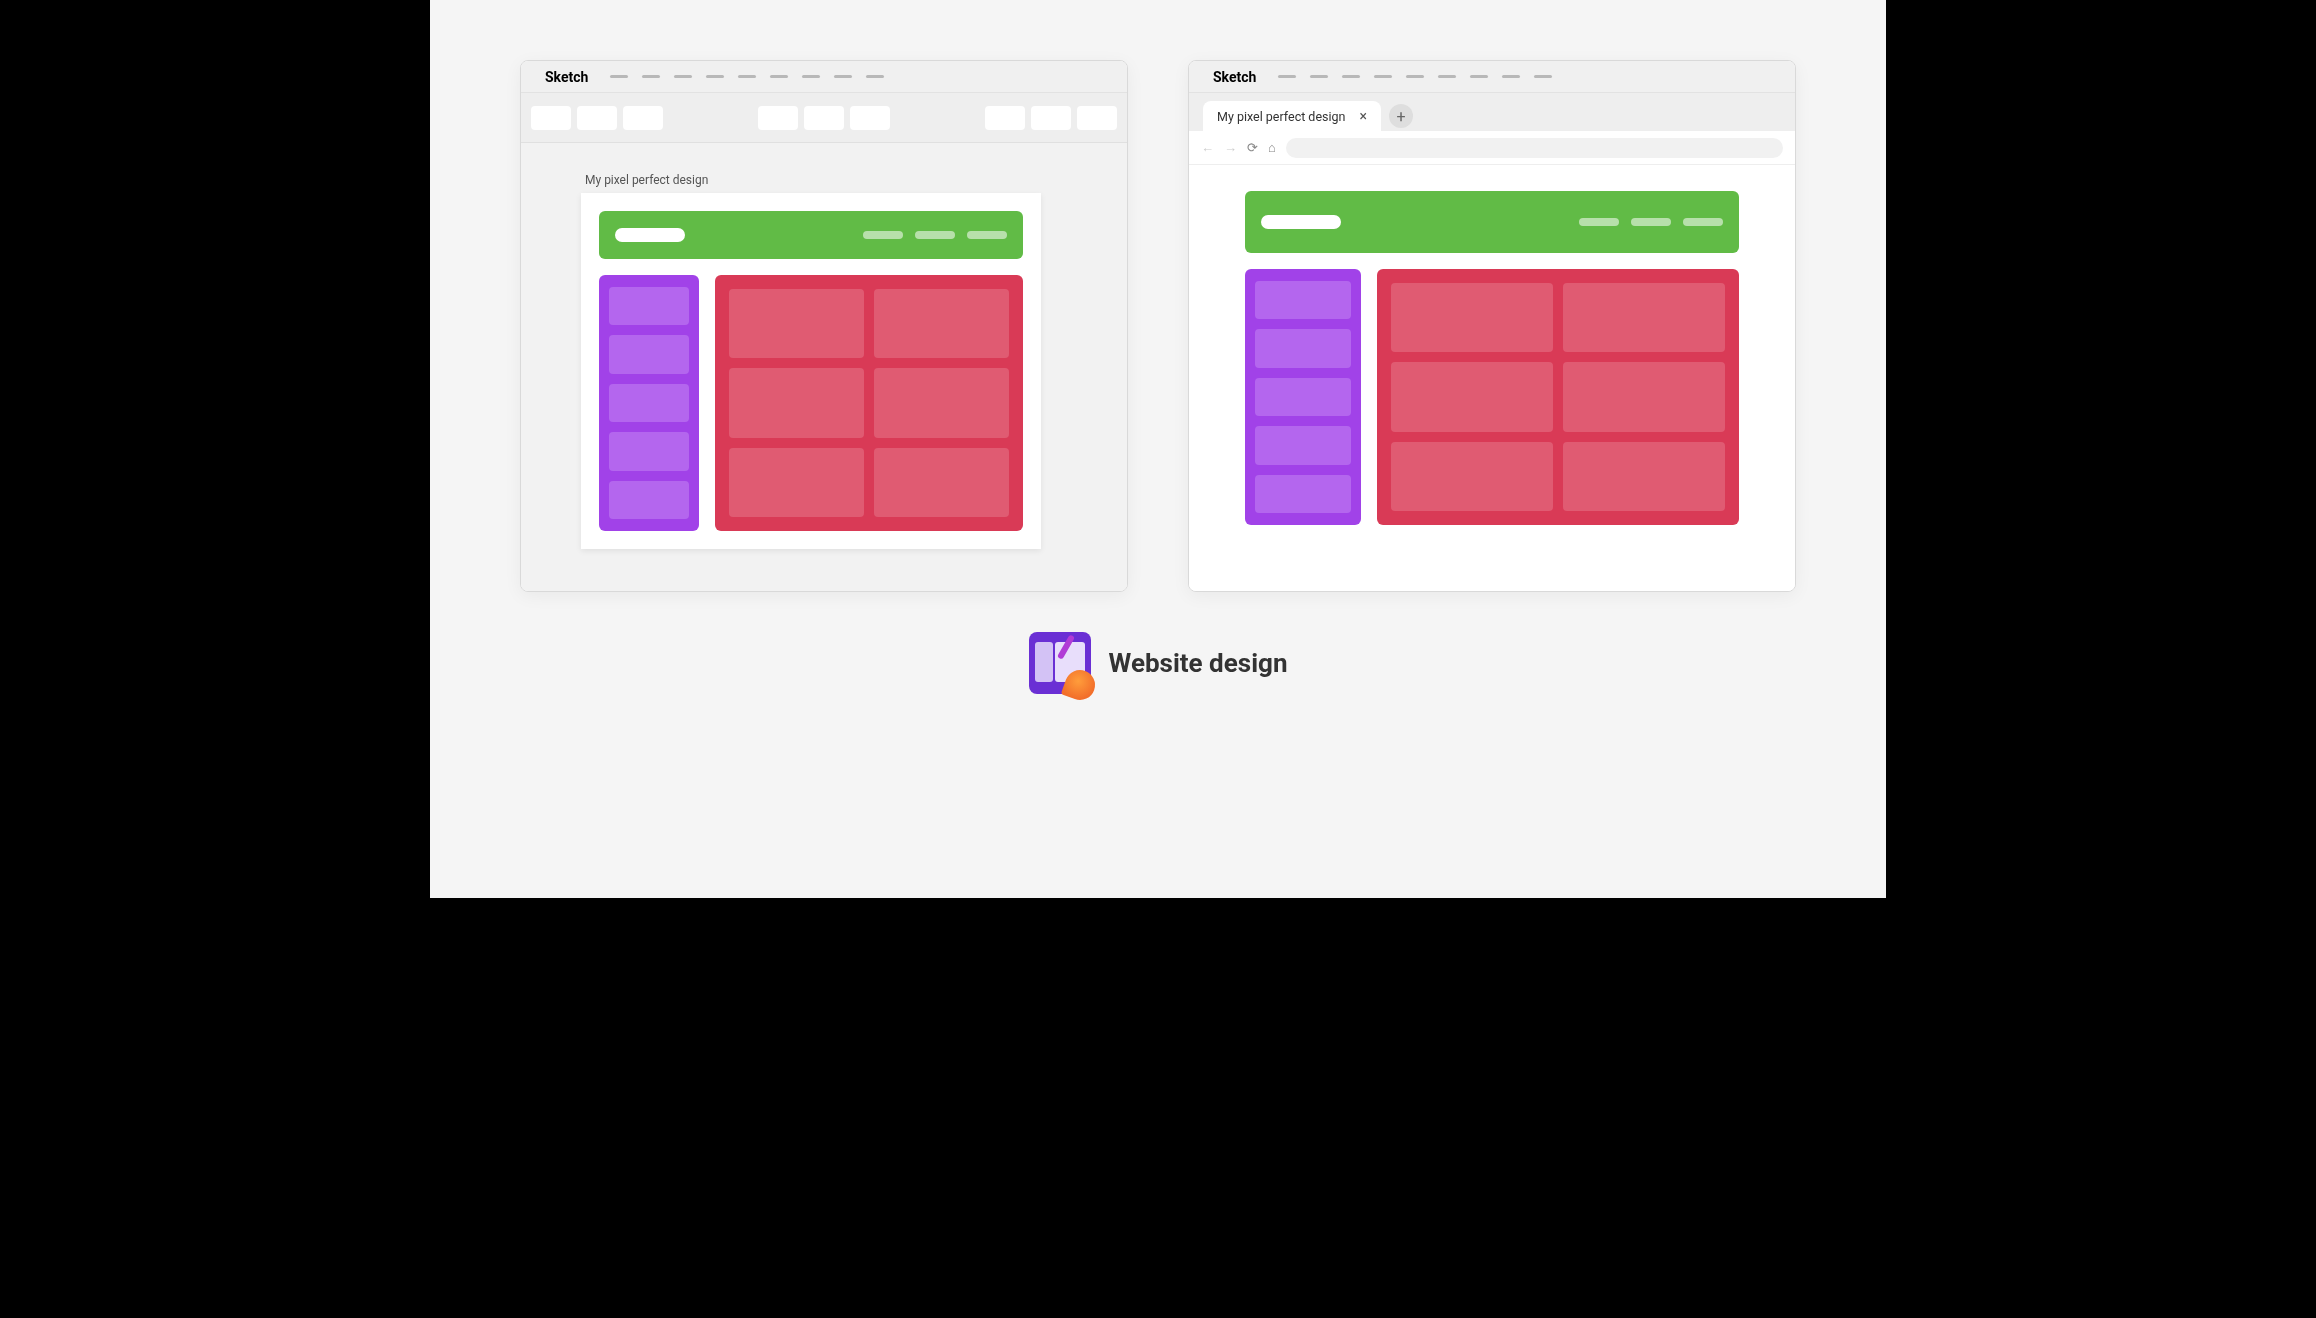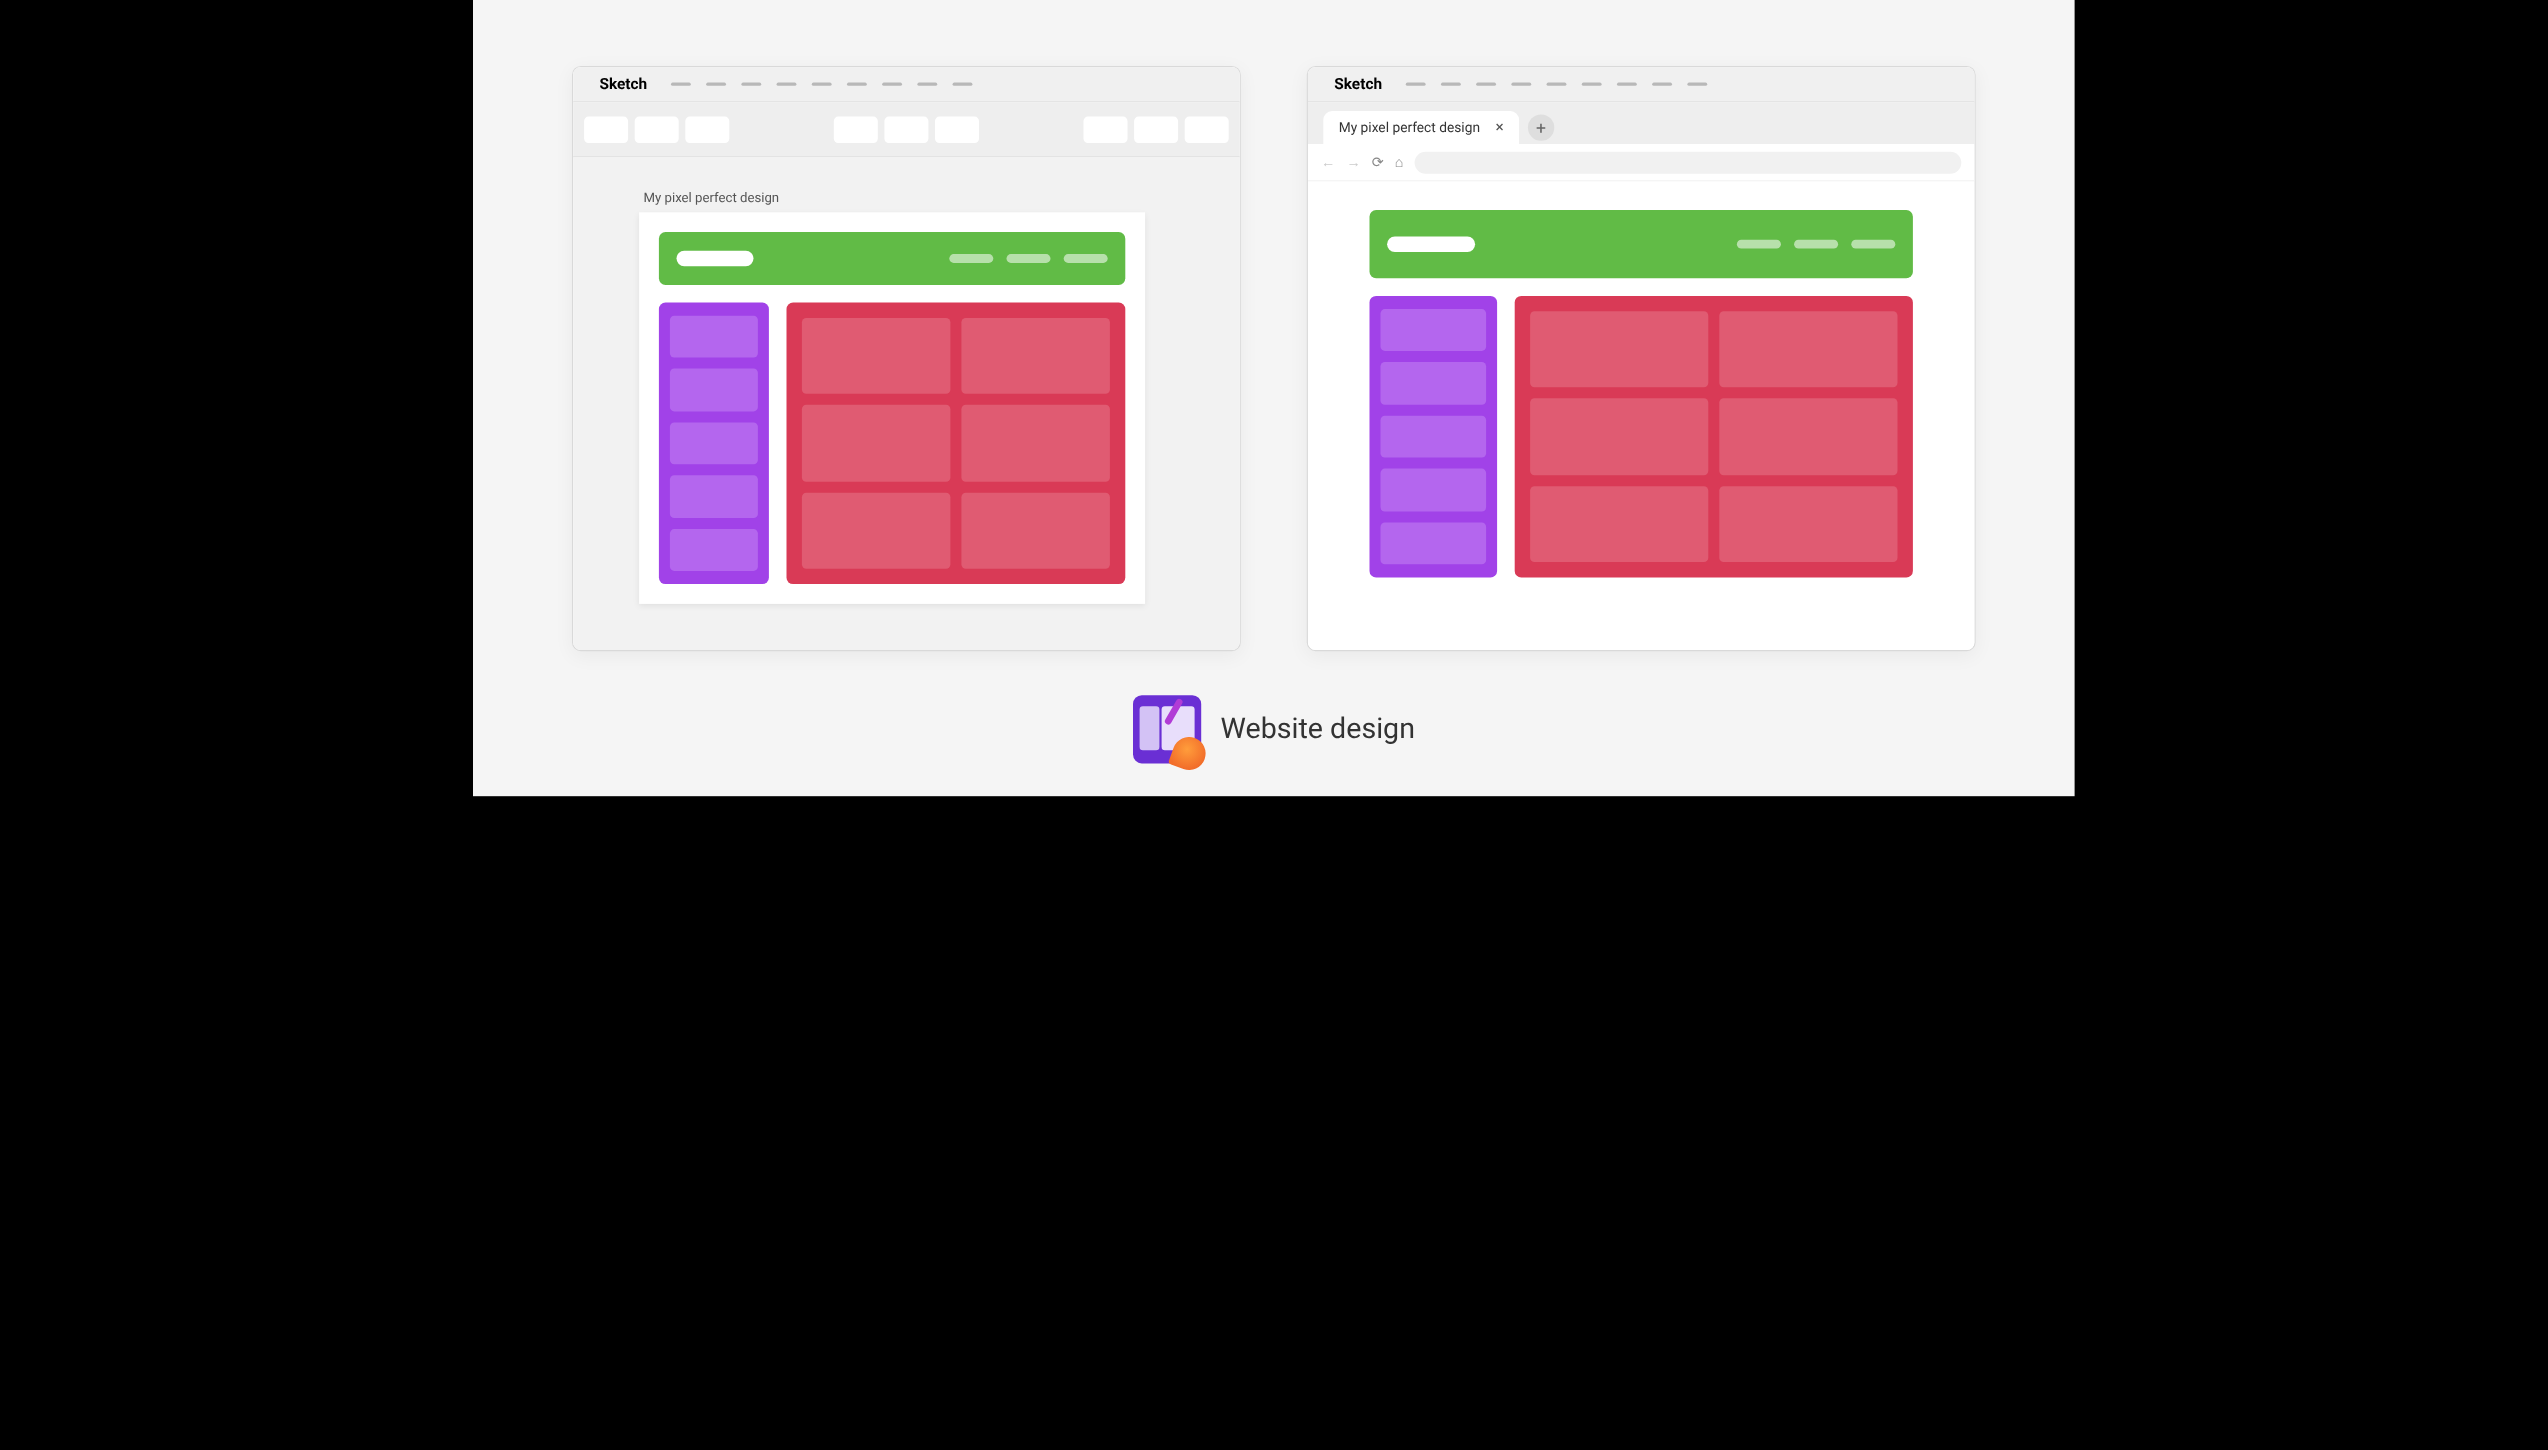--- a/index.html
+++ b/index.html
@@ -6,21 +6,21 @@
     body {
       background: #000;
       font-family: -apple-system, BlinkMacSystemFont, "Segoe UI", Roboto, sans-serif;
       display: flex;
       align-items: flex-start;
       justify-content: center;
     }
     .stage {
       background: #f5f5f5;
       width: 1456px;
-      height: 724px;
+      height: 898px;
       margin: 0 auto;
       position: relative;
       padding: 60px 90px 30px 90px;
     }
     .panels {
       display: flex;
       gap: 60px;
       align-items: flex-start;
     }
     
@@ -229,21 +229,21 @@
     }
     .caption {
       flex: 1;
       display: flex;
       align-items: center;
       justify-content: center;
       gap: 18px;
     }
     .caption-text {
       font-size: 26px;
-      font-weight: 400;
+      font-weight: 700;
       color: #333;
     }
     .cap-icon {
       width: 62px;
       height: 62px;
       position: relative;
     }
     
     .design-icon .bg {
       position: absolute;

